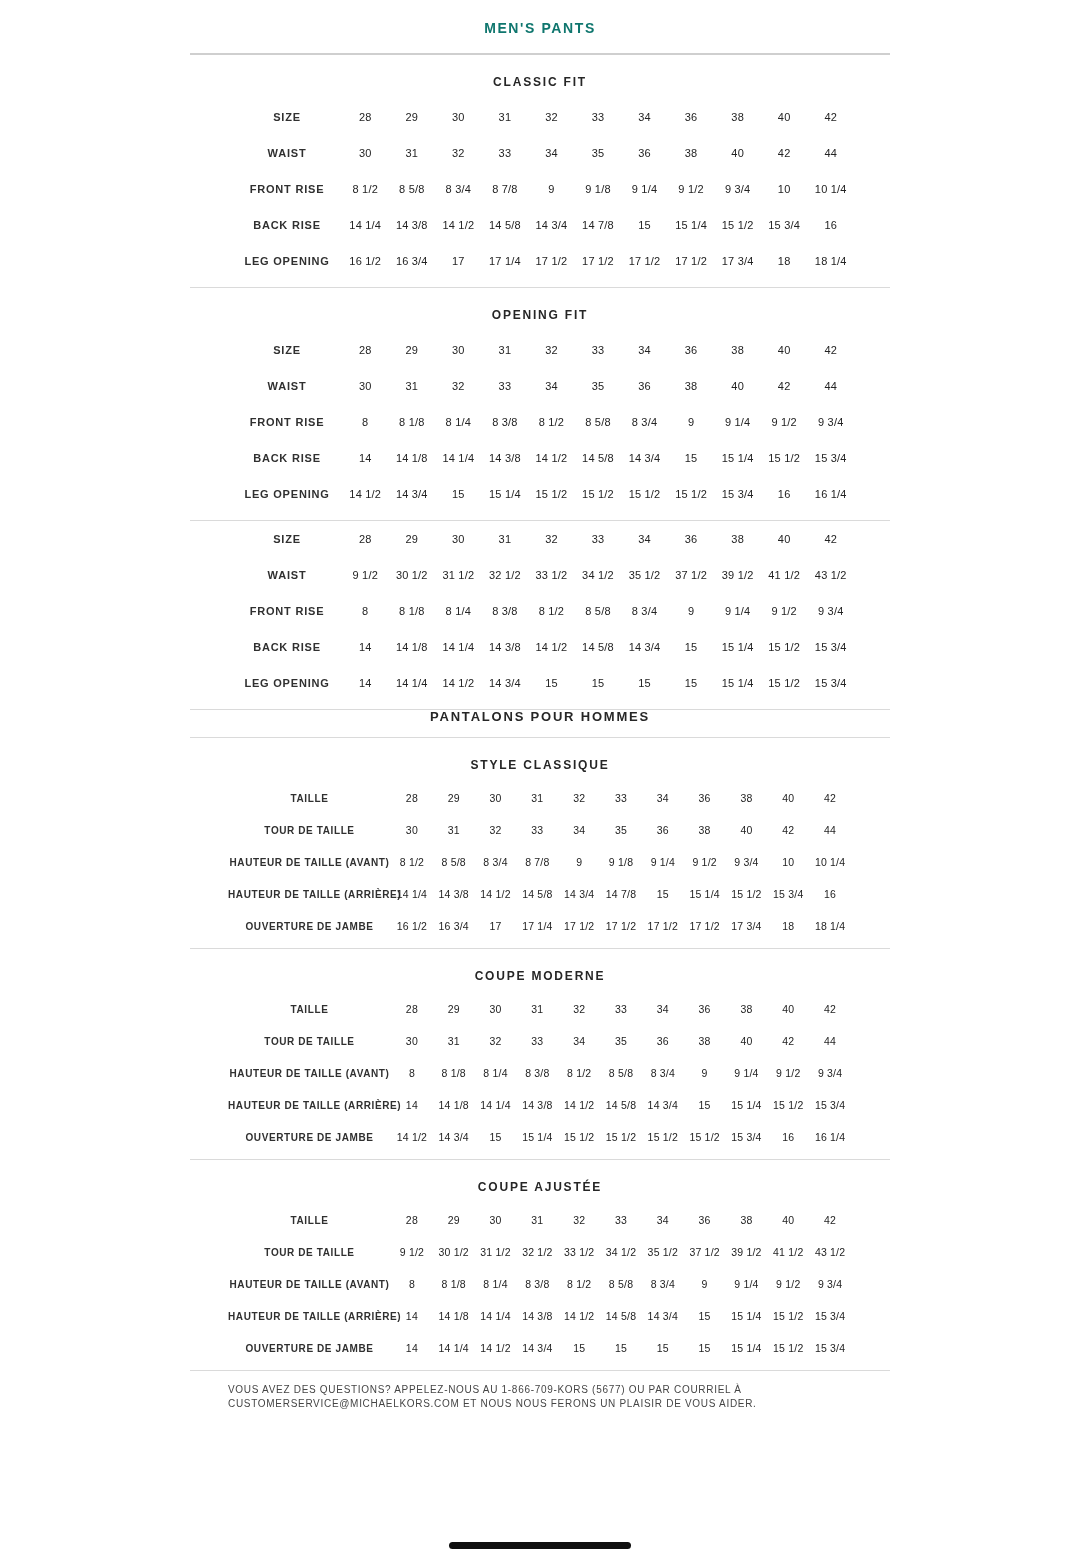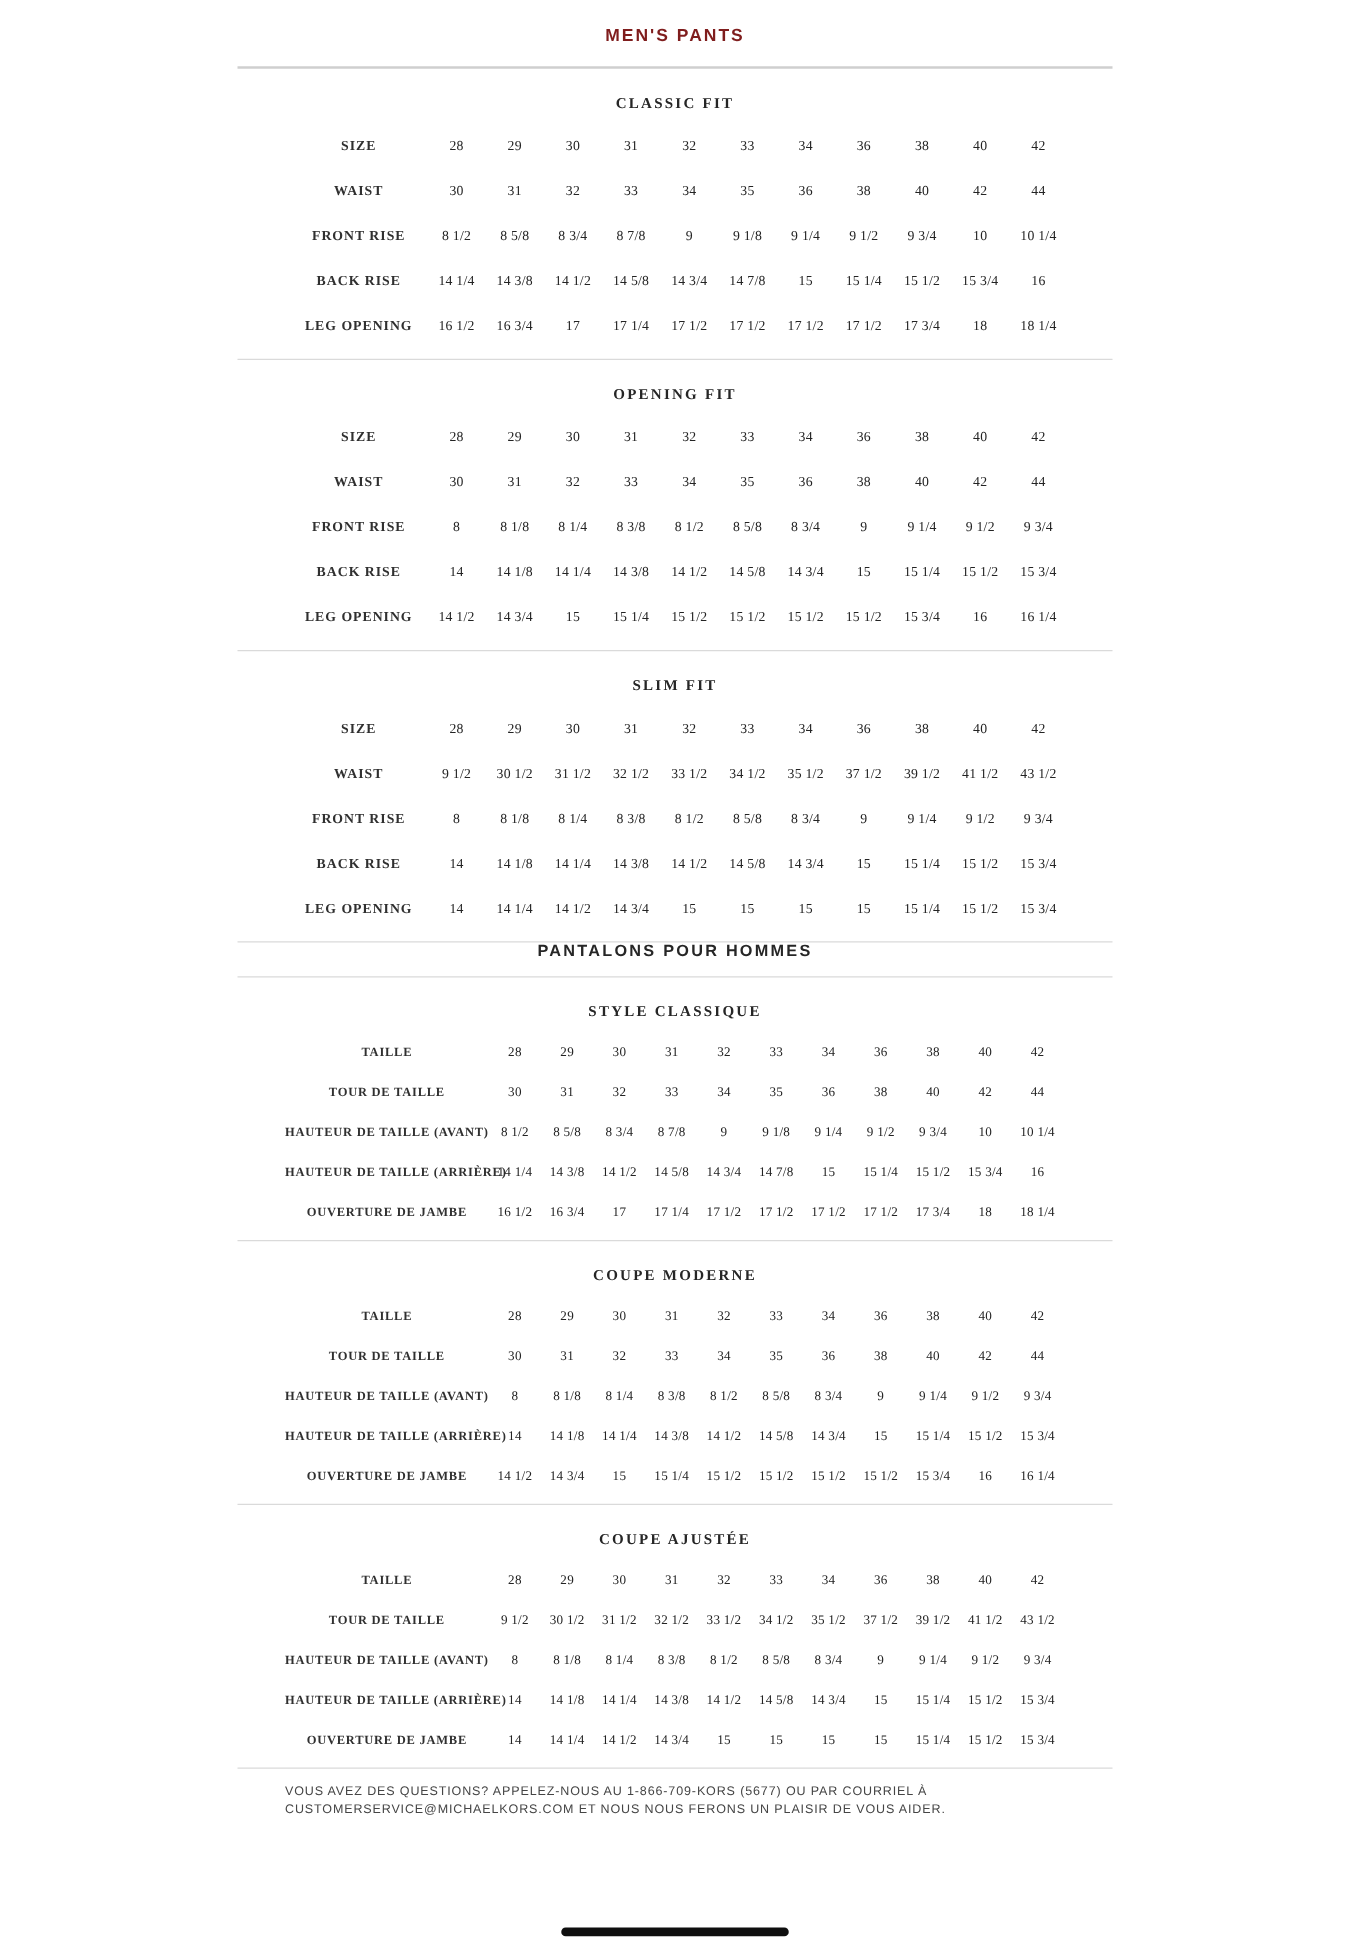--- a/index.html
+++ b/index.html
@@ -4,29 +4,29 @@
 <style>
   html,body{margin:0;padding:0;background:#ffffff;}
   body{
     width:1080px;height:1553px;overflow:hidden;position:relative;
     font-family:"Liberation Sans", sans-serif;color:#2d2d2d;
     -webkit-font-smoothing:antialiased;
   }
   .page{width:700px;margin:0 auto;position:relative;padding-top:10px;}
   .page-title{
     font-size:14px;font-weight:700;letter-spacing:1.6px;text-align:center;
-    margin:10px 0 17px;color:#7f1d1d;
+    margin:10px 0 17px;color:#0f766e;
   }
   hr.rule{border:none;border-top:1px solid #dadada;margin:0;}
   hr.rule-top{border-top:2px solid #cfcfcf;}
   .section-heading{
     text-align:center;font-size:12px;font-weight:700;letter-spacing:1.8px;
     color:#262626;margin:20px 0 10px;line-height:14px;
   }
-  .size-table{margin:0;font-family:Liberation Serif, serif;}
+  .size-table{margin:0;}
   .size-table.en{margin-bottom:8px;}
   .size-table.fr{margin-bottom:6px;}
   .trow{display:grid;align-items:center;}
   .en .trow{grid-template-columns:110px repeat(11,1fr);padding:0 36px 0 42px;height:36px;}
   .fr .trow{grid-template-columns:163px repeat(11,1fr);padding:0 39px 0 38px;height:32px;}
   .rlabel{
     font-size:11px;font-weight:700;letter-spacing:0.8px;color:#303030;
     white-space:nowrap;text-align:center;
   }
   .fr .rlabel{font-size:10px;letter-spacing:0.6px;}
@@ -201,21 +201,20 @@
           <div class="val">15 1/2</div>
           <div class="val">15 1/2</div>
           <div class="val">15 1/2</div>
           <div class="val">15 3/4</div>
           <div class="val">16</div>
           <div class="val">16 1/4</div>
         </div>
       </section>
       <hr class="rule">
       <section class="size-table en">
-        <h3 class="section-heading">SLIM FIT</h3>
         <div class="trow">
           <div class="rlabel">SIZE</div>
           <div class="val">28</div>
           <div class="val">29</div>
           <div class="val">30</div>
           <div class="val">31</div>
           <div class="val">32</div>
           <div class="val">33</div>
           <div class="val">34</div>
           <div class="val">36</div>

